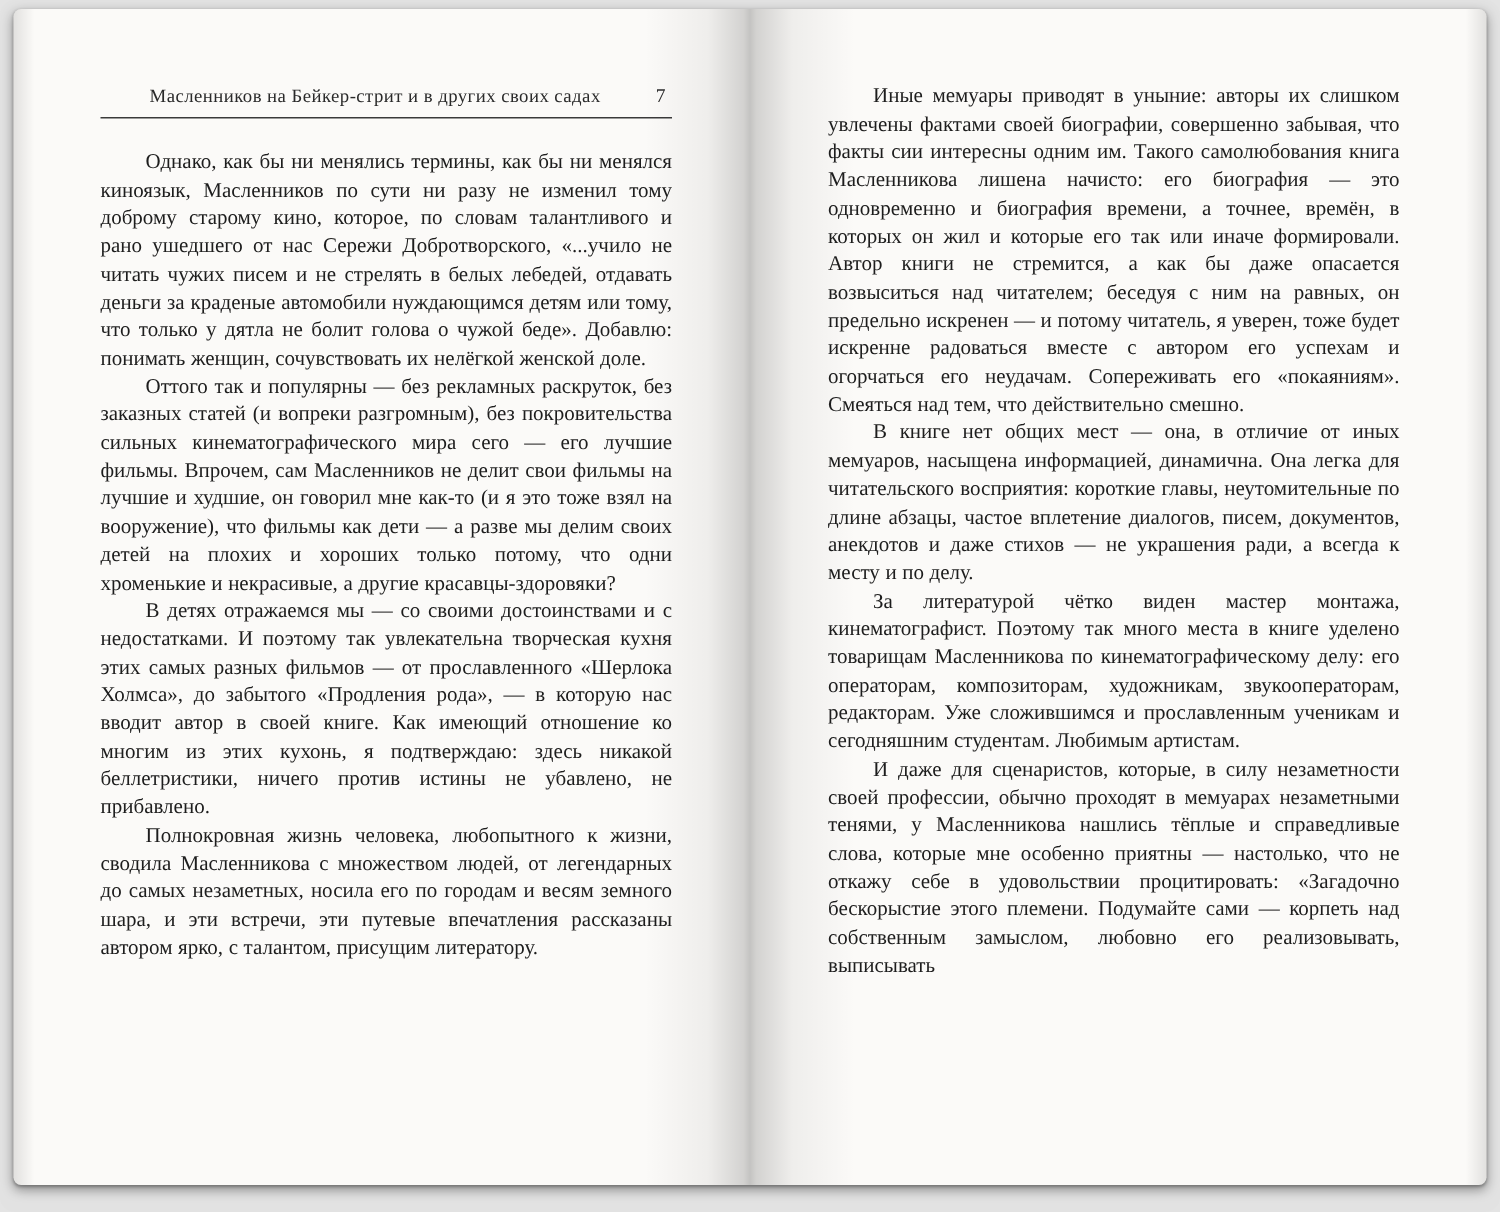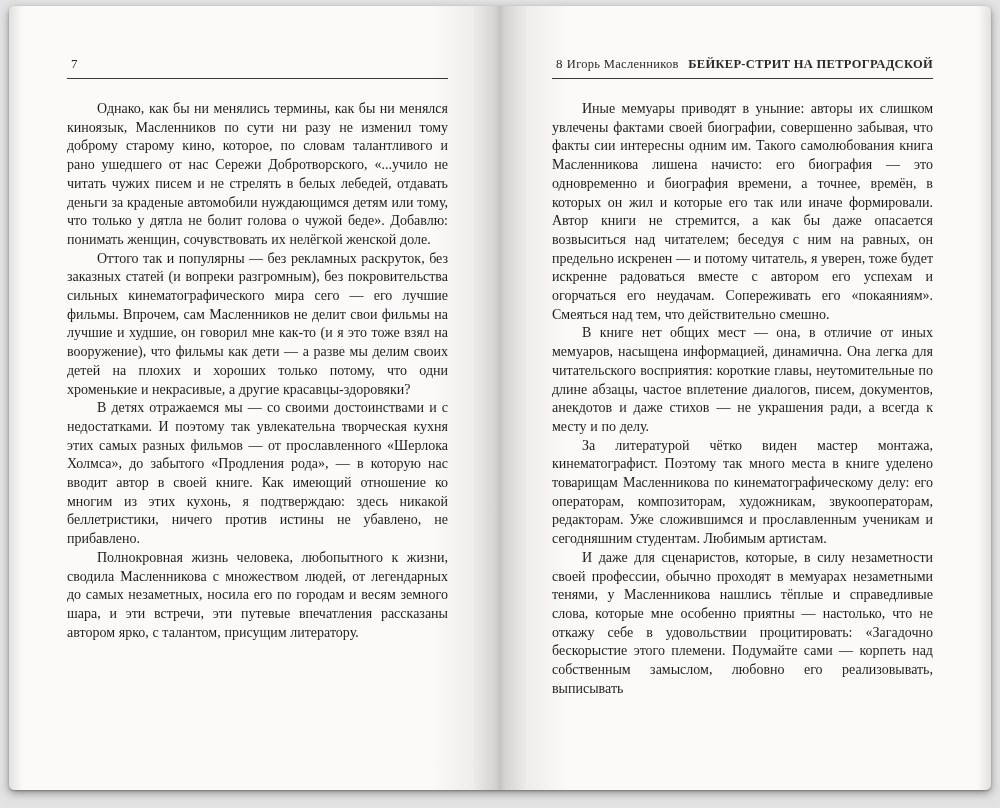--- a/index.html
+++ b/index.html
@@ -104,38 +104,32 @@
 </head>
 <body>
 
 <div class="stage">
   <div class="spread">
 
     <div class="edge-shade-left"></div>
 
     <div class="page left">
       <div class="page-header">
+        <span class="header-center">Масленников на Бейкер-стрит и в других своих садах</span>
         <span class="page-num">7</span>
       </div>
       <div class="page-body">
         <p>Однако, как бы ни менялись термины, как бы ни менялся киноязык, Масленников по сути ни разу не изменил тому доброму старому кино, которое, по словам талантливого и рано ушедшего от нас Сережи Добротворского, «...учило не читать чужих писем и не стрелять в белых лебедей, отдавать деньги за краденые автомобили нуждающимся детям или тому, что только у дятла не болит голова о чужой беде». Добавлю: понимать женщин, сочувствовать их нелёгкой женской доле.</p>
         <p>Оттого так и популярны — без рекламных раскруток, без заказных статей (и вопреки разгромным), без покровительства сильных кинематографического мира сего — его лучшие фильмы. Впрочем, сам Масленников не делит свои фильмы на лучшие и худшие, он говорил мне как-то (и я это тоже взял на вооружение), что фильмы как дети — а разве мы делим своих детей на плохих и хороших только потому, что одни хроменькие и некрасивые, а другие красавцы-здоровяки?</p>
         <p>В детях отражаемся мы — со своими достоинствами и с недостатками. И поэтому так увлекательна творческая кухня этих самых разных фильмов — от прославленного «Шерлока Холмса», до забытого «Продления рода», — в которую нас вводит автор в своей книге. Как имеющий отношение ко многим из этих кухонь, я подтверждаю: здесь никакой беллетристики, ничего против истины не убавлено, не прибавлено.</p>
         <p>Полнокровная жизнь человека, любопытного к жизни, сводила Масленникова с множеством людей, от легендарных до самых незаметных, носила его по городам и весям земного шара, и эти встречи, эти путевые впечатления рассказаны автором ярко, с талантом, присущим литератору.</p>
       </div>
     </div>
 
     <div class="page right">
-      <div class="page-header">
-        <span class="page-num">8</span>
-        <span class="header-center">
-          <span>Игорь Масленников</span>
-          <span class="header-title-bold">БЕЙКЕР-СТРИТ НА ПЕТРОГРАДСКОЙ</span>
-        </span>
-      </div>
       <div class="page-body">
         <p>Иные мемуары приводят в уныние: авторы их слишком увлечены фактами своей биографии, совершенно забывая, что факты сии интересны одним им. Такого самолюбования книга Масленникова лишена начисто: его биография — это одновременно и биография времени, а точнее, времён, в которых он жил и которые его так или иначе формировали. Автор книги не стремится, а как бы даже опасается возвыситься над читателем; беседуя с ним на равных, он предельно искренен — и потому читатель, я уверен, тоже будет искренне радоваться вместе с автором его успехам и огорчаться его неудачам. Сопереживать его «покаяниям». Смеяться над тем, что действительно смешно.</p>
         <p>В книге нет общих мест — она, в отличие от иных мемуаров, насыщена информацией, динамична. Она легка для читательского восприятия: короткие главы, неутомительные по длине абзацы, частое вплетение диалогов, писем, документов, анекдотов и даже стихов — не украшения ради, а всегда к месту и по делу.</p>
         <p>За литературой чётко виден мастер монтажа, кинематографист. Поэтому так много места в книге уделено товарищам Масленникова по кинематографическому делу: его операторам, композиторам, художникам, звукооператорам, редакторам. Уже сложившимся и прославленным ученикам и сегодняшним студентам. Любимым артистам.</p>
         <p>И даже для сценаристов, которые, в силу незаметности своей профессии, обычно проходят в мемуарах незаметными тенями, у Масленникова нашлись тёплые и справедливые слова, которые мне особенно приятны — настолько, что не откажу себе в удовольствии процитировать: «Загадочно бескорыстие этого племени. Подумайте сами — корпеть над собственным замыслом, любовно его реализовывать, выписывать</p>
       </div>
     </div>
 
     <div class="edge-shade-right"></div>
     <div class="spine-shadow"></div>

